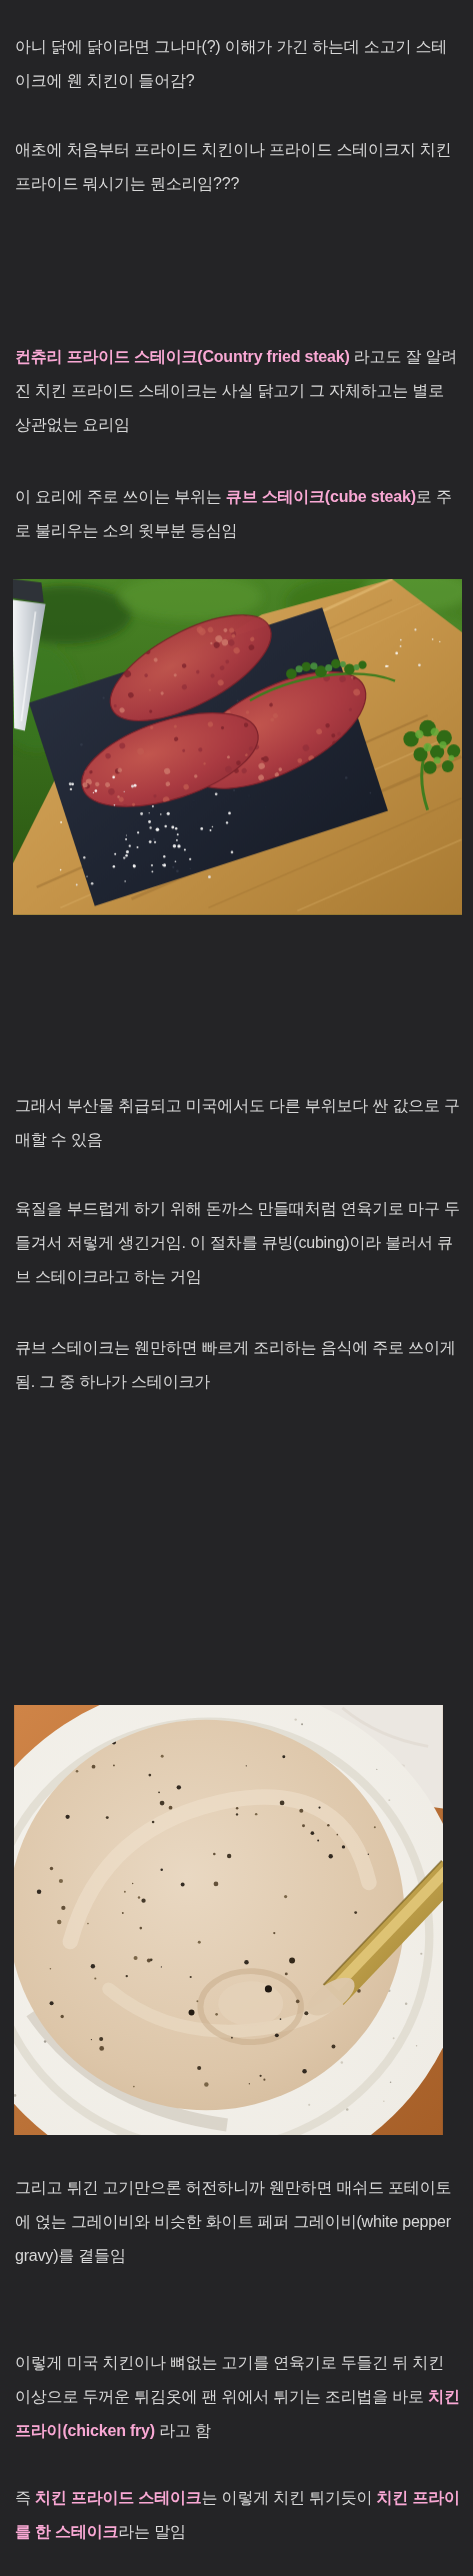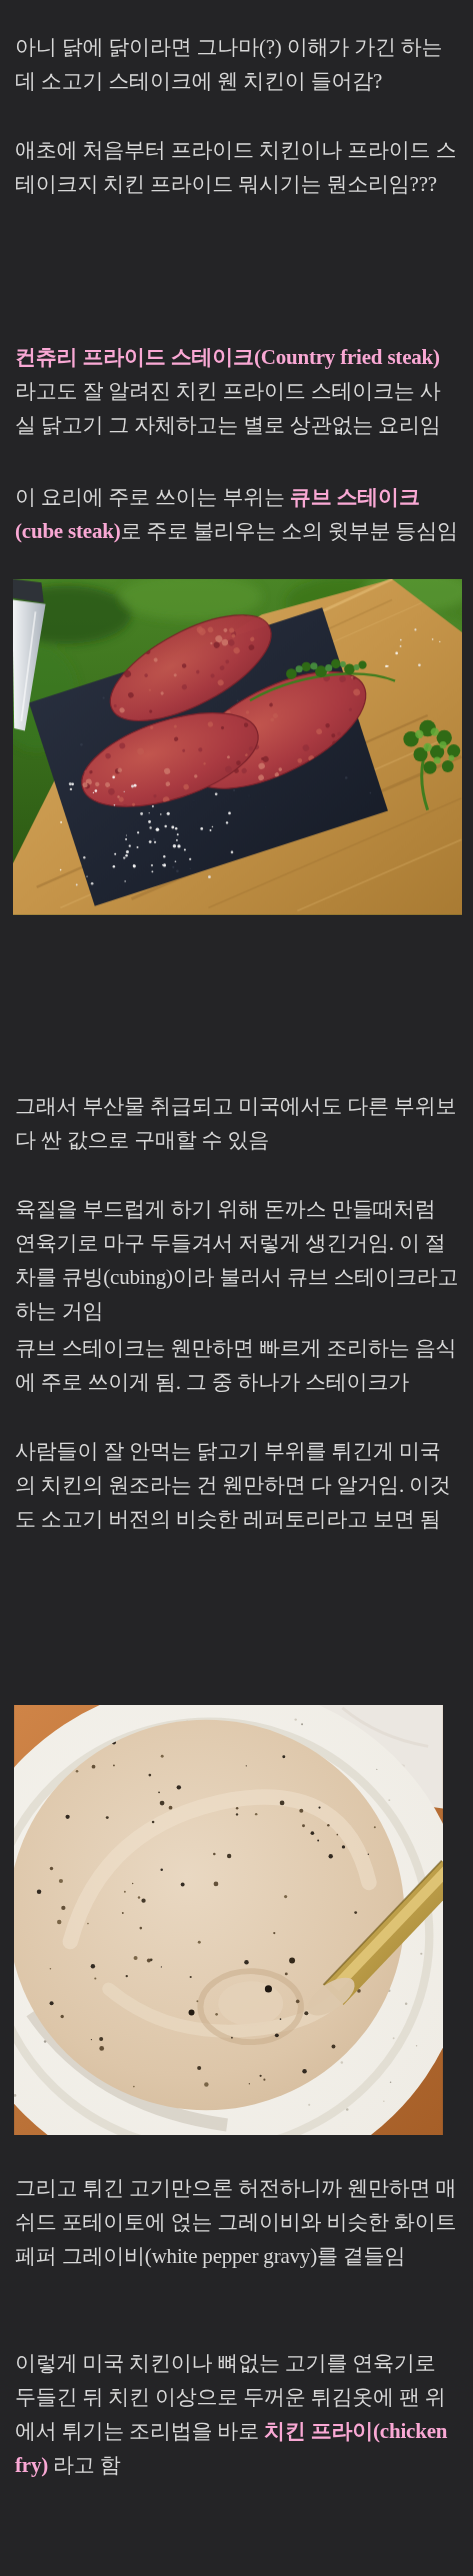--- a/index.html
+++ b/index.html
@@ -1,20 +1,20 @@
 <!DOCTYPE html>
 <html style="font-size:9.5px"><head>
 <meta charset="utf-8">
 <style>
   html,body{margin:0;padding:0;background:#242426;}
   body{width:473px;height:2576px;position:relative;overflow:hidden;
        font-family:"Liberation Sans","DejaVu Sans",sans-serif;}
   .post{position:relative;width:473px;height:2576px;}
   .para{position:absolute;left:15px;width:445px;margin:0;
-        font-size:21px;line-height:34px;color:#d8d8d8;letter-spacing:-0.2px;font-family:Liberation Serif, serif;}
+        font-size:16px;line-height:34px;color:#d8d8d8;letter-spacing:-0.2px;}
   .b{font-weight:700;color:#f9a8d4;}
   .photo{position:absolute;margin:0;display:block;overflow:hidden;}
   #photo1{left:13px;top:579px;width:449px;height:336px;}
   #photo2{left:13.6px;top:1705px;width:429px;height:430px;}
   .photo svg{display:block;}
 </style>
 </head>
 <body>
 
 <div class="post">
@@ -422,21 +422,20 @@
     </svg>
   </figure>
 
 
   <p class="para" style="top:1089px"><span>그래서 부산물 취급되고 미국에서도 다른 부위보다 싼 값으로 구매할 수 있음</span></p>
 
   <p class="para" style="top:1192px"><span>육질을 부드럽게 하기 위해 돈까스 만들때처럼 연육기로 마구 두들겨서 저렇게 생긴거임. 이 절차를 큐빙(cubing)이라 불러서 큐브 스테이크라고 하는 거임</span></p>
 
   <p class="para" style="top:1331px"><span>큐브 스테이크는 웬만하면 빠르게 조리하는 음식에 주로 쓰이게 됨. 그 중 하나가 스테이크가</span></p>
 
-  <p class="para" style="top:1434px"><span>사람들이 잘 안먹는 닭고기 부위를 튀긴게 미국의 치킨의 원조라는 건 웬만하면 다 알거임. 이것도 소고기 버전의 비슷한 레퍼토리라고 보면 됨</span></p>
 
 
   <figure class="photo" id="photo2">
     <svg width="429" height="430" viewBox="0 0 725 727" xmlns="http://www.w3.org/2000/svg">
       <defs>
         <linearGradient id="orangeG" x1="0" y1="0" x2="1" y2="1">
           <stop offset="0" stop-color="#cf8447"></stop>
             <stop offset="1" stop-color="#a65f28"></stop>
         </linearGradient>
         <radialGradient id="bowlG" cx="0.42" cy="0.42" r="0.75">
@@ -663,15 +662,16 @@
         <line x1="723" y1="263" x2="523" y2="473" stroke="#6e581c" stroke-width="3" opacity="0.6"></line>
         <ellipse cx="536" cy="493" rx="46" ry="22" transform="rotate(-35 536 493)" fill="#dcc7ab" opacity="0.95"></ellipse>
       </g>
     </svg>
   </figure>
 
   <p class="para" style="top:2171px"><span>그리고 튀긴 고기만으론 허전하니까 웬만하면 매쉬드 포테이토에 얹는 그레이비와 비슷한 화이트 페퍼 그레이비(white pepper gravy)를 곁들임</span></p>
 
   <p class="para" style="top:2346px"><span>이렇게 미국 치킨이나 뼈없는 고기를 연육기로 두들긴 뒤 치킨 이상으로 두꺼운 튀김옷에 팬 위에서 튀기는 조리법을 바로 </span><span class="b">치킨 프라이(chicken fry)</span><span> 라고 함</span></p>
 
+  <p class="para" style="top:2481px"><span>즉 </span><span class="b">치킨 프라이드 스테이크</span><span>는 이렇게 치킨 튀기듯이 </span><span class="b">치킨 프라이를 한 스테이크</span><span>라는 말임</span></p>
 
 </div>
 
 
 </body></html>

